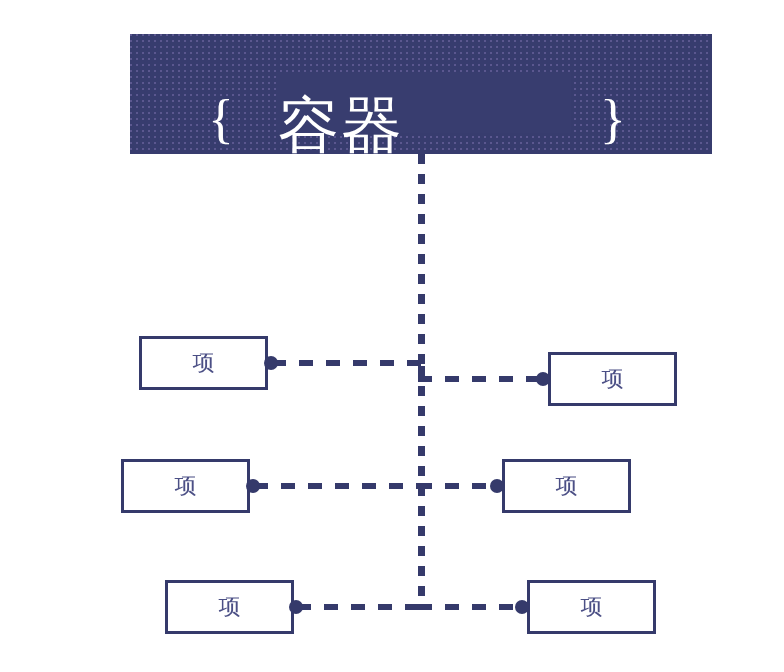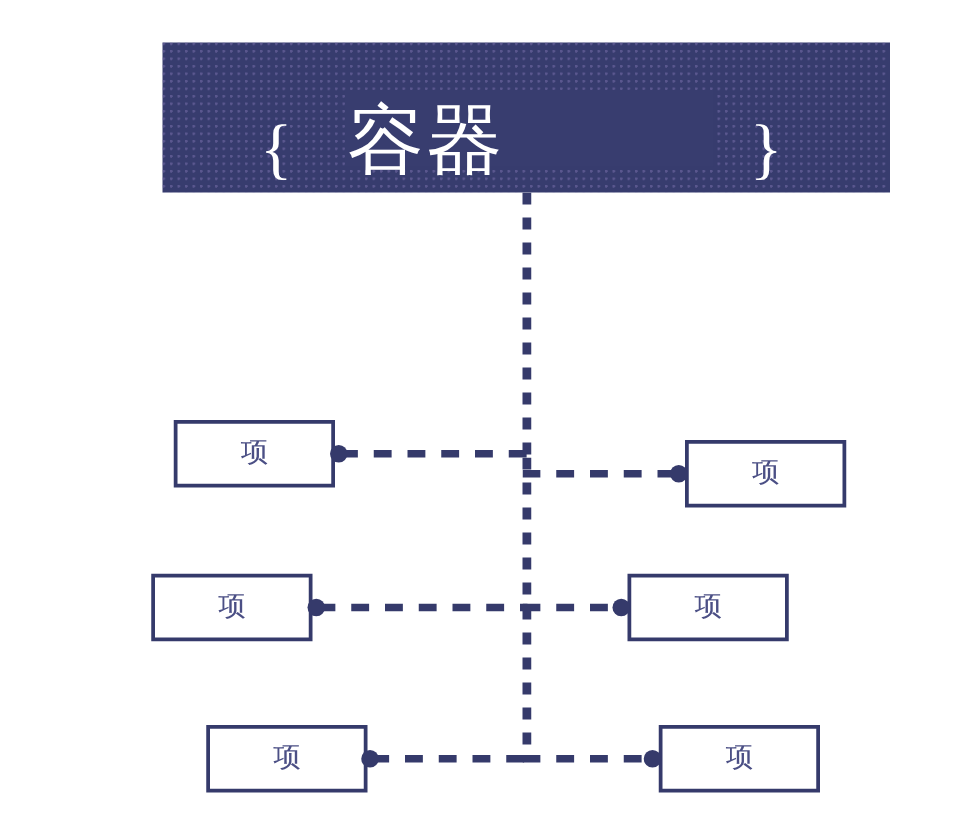--- a/index.html
+++ b/index.html
@@ -49,21 +49,21 @@
     font-family: "Liberation Serif", "DejaVu Serif", serif;
     font-size: 54px;
     line-height: 54px;
     font-weight: 400;
   }
   .brace-open { left: 78px; top: 58px; }
   .brace-close { left: 470px; top: 58px; }
   .banner-title {
     position: absolute;
     left: 148px;
-    top: 46px;
+    top: 58px;
     color: #ffffff;
     font-family: "DejaVu Sans", "Liberation Sans", sans-serif;
     font-size: 61px;
     line-height: 66px;
     letter-spacing: 2px;
     white-space: nowrap;
   }
 
   
   .trunk {

